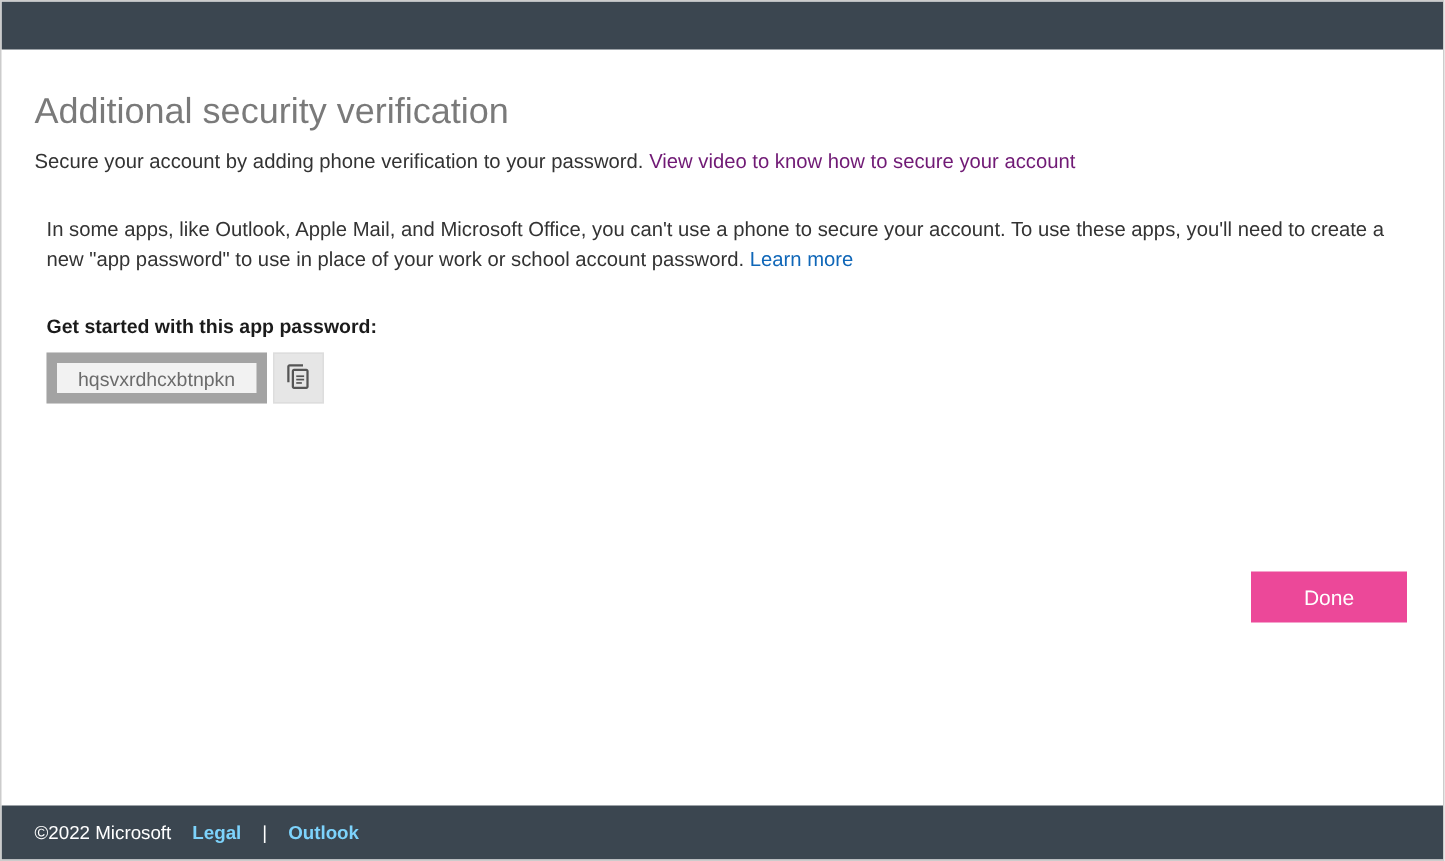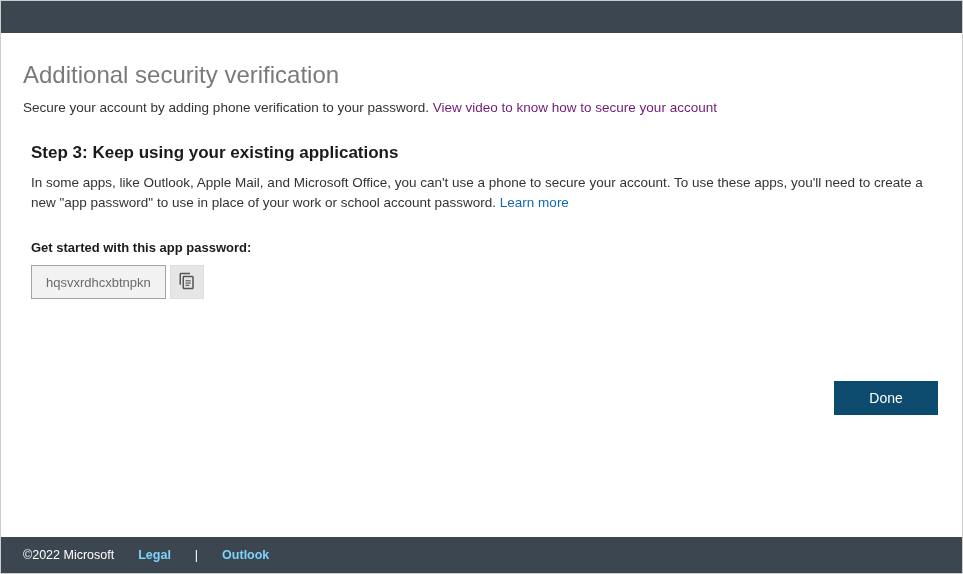--- a/index.html
+++ b/index.html
@@ -69,21 +69,21 @@
       color: #1b1b1b;
       margin-bottom: 10px;
     }
     .app-password-row {
       display: flex;
       align-items: stretch;
       gap: 0;
     }
     .app-password-box {
       background: #f2f2f2;
-      border: 1px solid #a3a3a3;
+      border: 7px solid #a3a3a3;
       color: #6b6b6b;
       padding: 8px 14px;
       font-size: 13px;
       min-width: 120px;
       display: flex;
       align-items: center;
       height: 34px;
     }
     .copy-btn {
       background: #e6e6e6;
@@ -98,42 +98,42 @@
     }
     .copy-btn svg {
       width: 18px;
       height: 18px;
       fill: #555;
     }
     .done-btn {
       position: absolute;
       right: 24px;
       top: 380px;
-      background: #0c4a6e;
+      background: #ec4899;
       color: #fff;
       border: none;
       padding: 8px 28px;
       font-size: 14px;
       cursor: pointer;
       min-width: 104px;
       height: 34px;
     }
     .footer {
       position: absolute;
       bottom: 0;
       left: 0;
       right: 0;
       background: #3b4650;
       height: 36px;
       display: flex;
       align-items: center;
       padding: 0 22px;
       color: #fff;
       font-size: 12.5px;
-      gap: 24px;
+      gap: 14px;
     }
     .footer a {
       color: #7dd3fc;
       text-decoration: none;
       cursor: pointer;
       font-weight: bold;
     }
     .footer-sep {
       color: #fff;
     }
@@ -144,21 +144,20 @@
 <div class="header-bar"></div>
 
 <div class="content">
   <h1 class="page-title">Additional security verification</h1>
 
   <p class="subtitle-line">
     <span>Secure your account by adding phone verification to your password. </span><a>View video to know how to secure your account</a>
   </p>
 
   <div class="step-section">
-    <h2 class="step-heading">Step 3: Keep using your existing applications</h2>
 
     <p class="step-desc">
       <span>In some apps, like Outlook, Apple Mail, and Microsoft Office, you can't use a phone to secure your account. To use these apps, you'll need to create a new "app password" to use in place of your work or school account password. </span><a>Learn more</a>
     </p>
 
     <p class="get-started">Get started with this app password:</p>
 
     <div class="app-password-row">
       <div class="app-password-box">hqsvxrdhcxbtnpkn</div>
       <button class="copy-btn">

